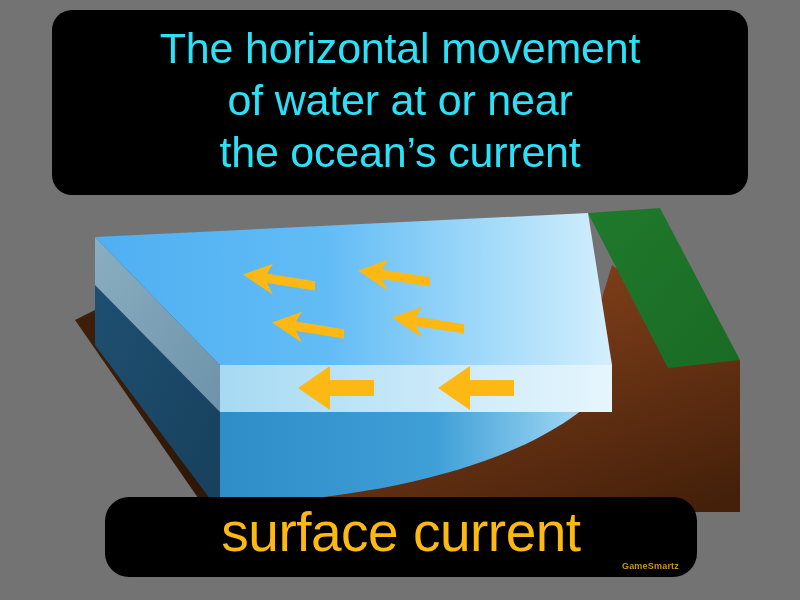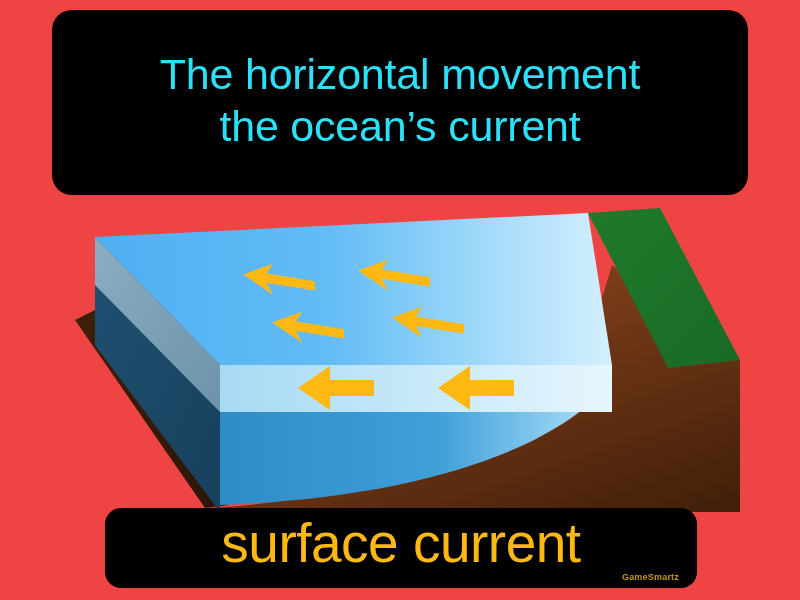--- a/index.html
+++ b/index.html
@@ -13,21 +13,21 @@
     position: relative;
     overflow: hidden;
     font-family: "Liberation Sans", sans-serif;
   }
 
   #stage {
     position: absolute;
     left: 0; top: 0;
     width: 800px;
     height: 600px;
-    background: #ef4444;
+    background: #737373;
   }
 
   
   .definition-banner {
     position: absolute;
     left: 52px;
     top: 10px;
     width: 696px;
     height: 185px;
     background: #000000;
@@ -47,25 +47,25 @@
     font-weight: 400;
     text-align: center;
     white-space: nowrap;
     letter-spacing: -0.2px;
   }
 
   
   .term-banner {
     position: absolute;
     left: 105px;
-    top: 508px;
+    top: 497px;
     width: 592px;
     height: 80px;
     background: #000000;
-    border-radius: 16px;
+    border-radius: 24px;
     box-sizing: border-box;
   }
   .term-label {
     position: absolute;
     left: 0;
     top: 4px;
     width: 592px;
     text-align: center;
     color: #FDB813;
     font-family: "Liberation Sans", sans-serif;
@@ -213,20 +213,21 @@
         </g>
         <g transform="translate(438,366)">
           <path d="M 0,22 L 32,0 L 32,14 L 76,14 L 76,30 L 32,30 L 32,44 Z"></path>
         </g>
       </g>
     </svg>
   </div>
 
   <div class="definition-banner">
     <div class="definition-line">The horizontal movement</div>
+    <div class="definition-line">of water at or near</div>
     <div class="definition-line">the ocean’s current</div>
   </div>
 
   <div class="term-banner">
     <div class="term-label">surface current</div>
     <div class="watermark">GameSmartz</div>
   </div>
 
 </div>
 

